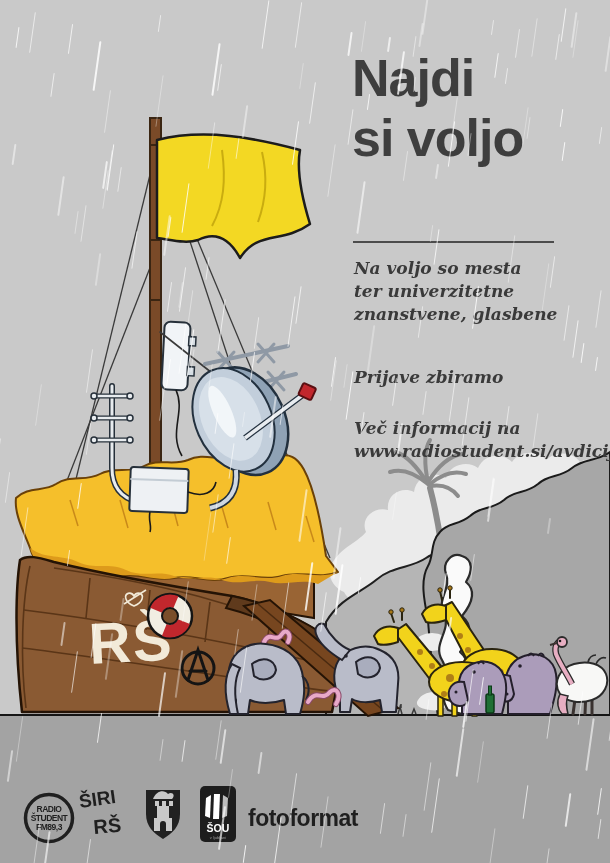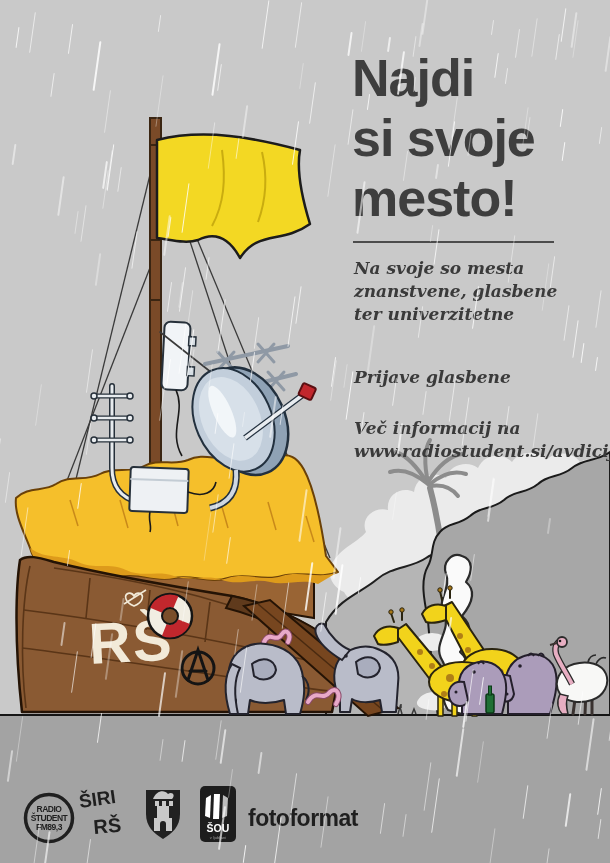--- a/index.html
+++ b/index.html
@@ -367,34 +367,33 @@
         <text x="218" y="838.5" font-size="4" fill="#9a9a9a" text-anchor="middle" font-family="Liberation Sans, sans-serif">v ljubljani</text>
       </g>
 
       <text x="248" y="826" font-size="23" font-weight="bold" fill="#1f1f1f" font-family="Liberation Sans, sans-serif" letter-spacing="-0.5">fotoformat</text>
     </g>
   </svg>
 
   <div class="text-layer">
     <div class="headline">
       <div>Najdi</div>
-      <div>si svoje</div>
-      <div>mesto!</div>
+      <div>si voljo</div>
     </div>
 
     <div class="divider"></div>
 
     <div class="copy copy-body">
-      <div>Na svoje so mesta</div>
+      <div>Na voljo so mesta</div>
+      <div>ter univerzitetne</div>
       <div>znanstvene, glasbene</div>
-      <div>ter univerzitetne</div>
     </div>
 
     <div class="copy copy-deadline">
-      <div>Prijave glasbene</div>
+      <div>Prijave zbiramo</div>
     </div>
 
     <div class="copy copy-info">
       <div>Več informacij na</div>
       <div>www.radiostudent.si/avdicija</div>
     </div>
   </div>
 
   <div id="rain">
       <span class="drop" style="left: 109.3px; top: 150.3px; width: 1.4px; height: 40px; opacity: 0.54;"></span>

